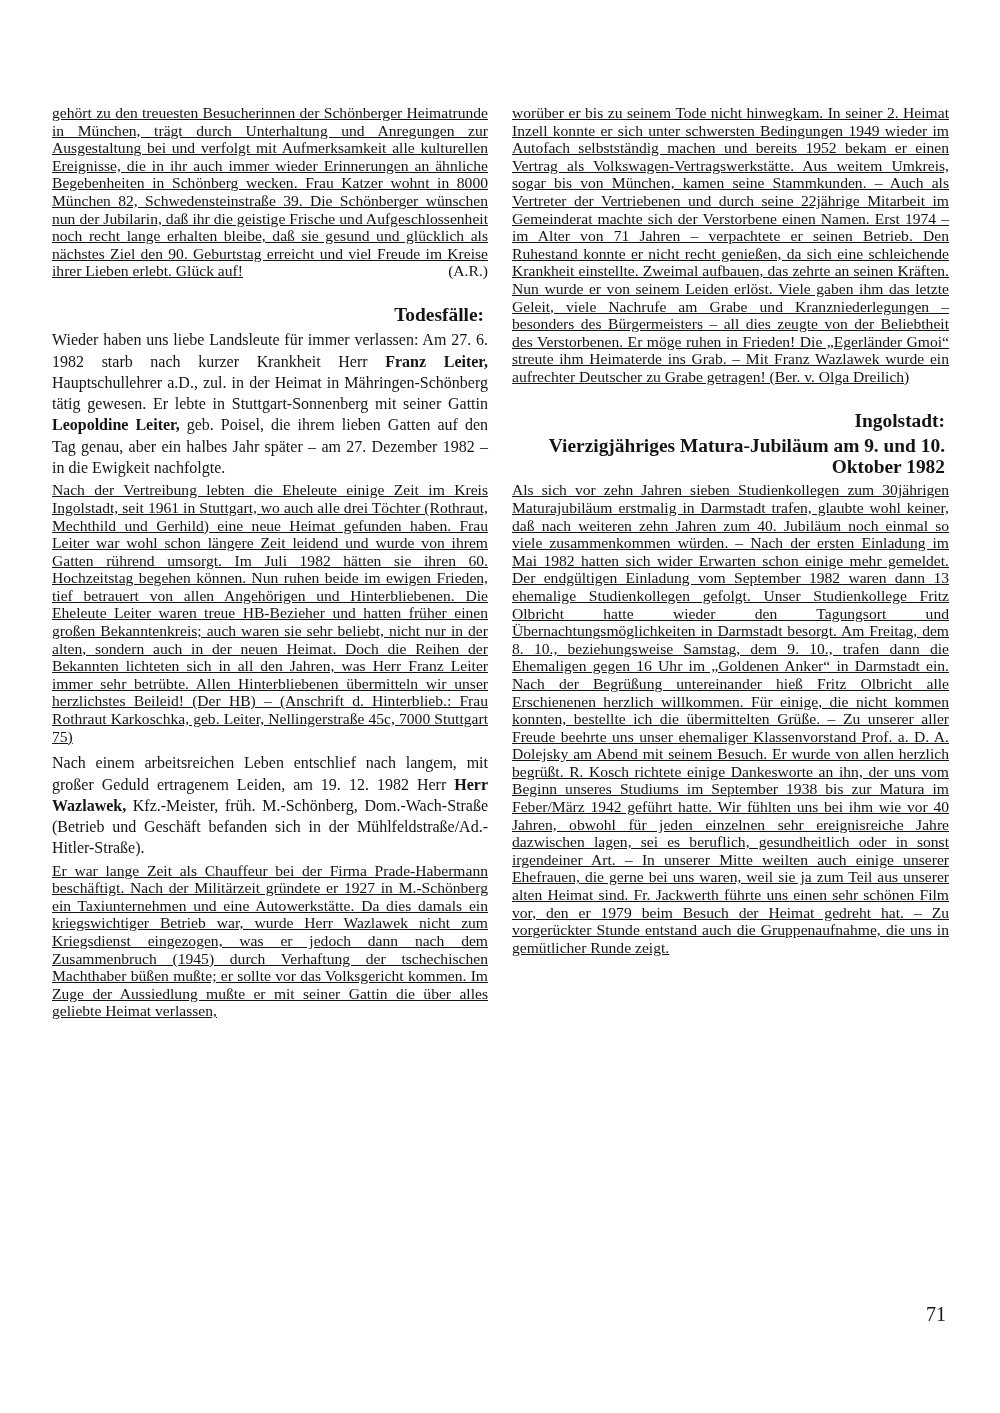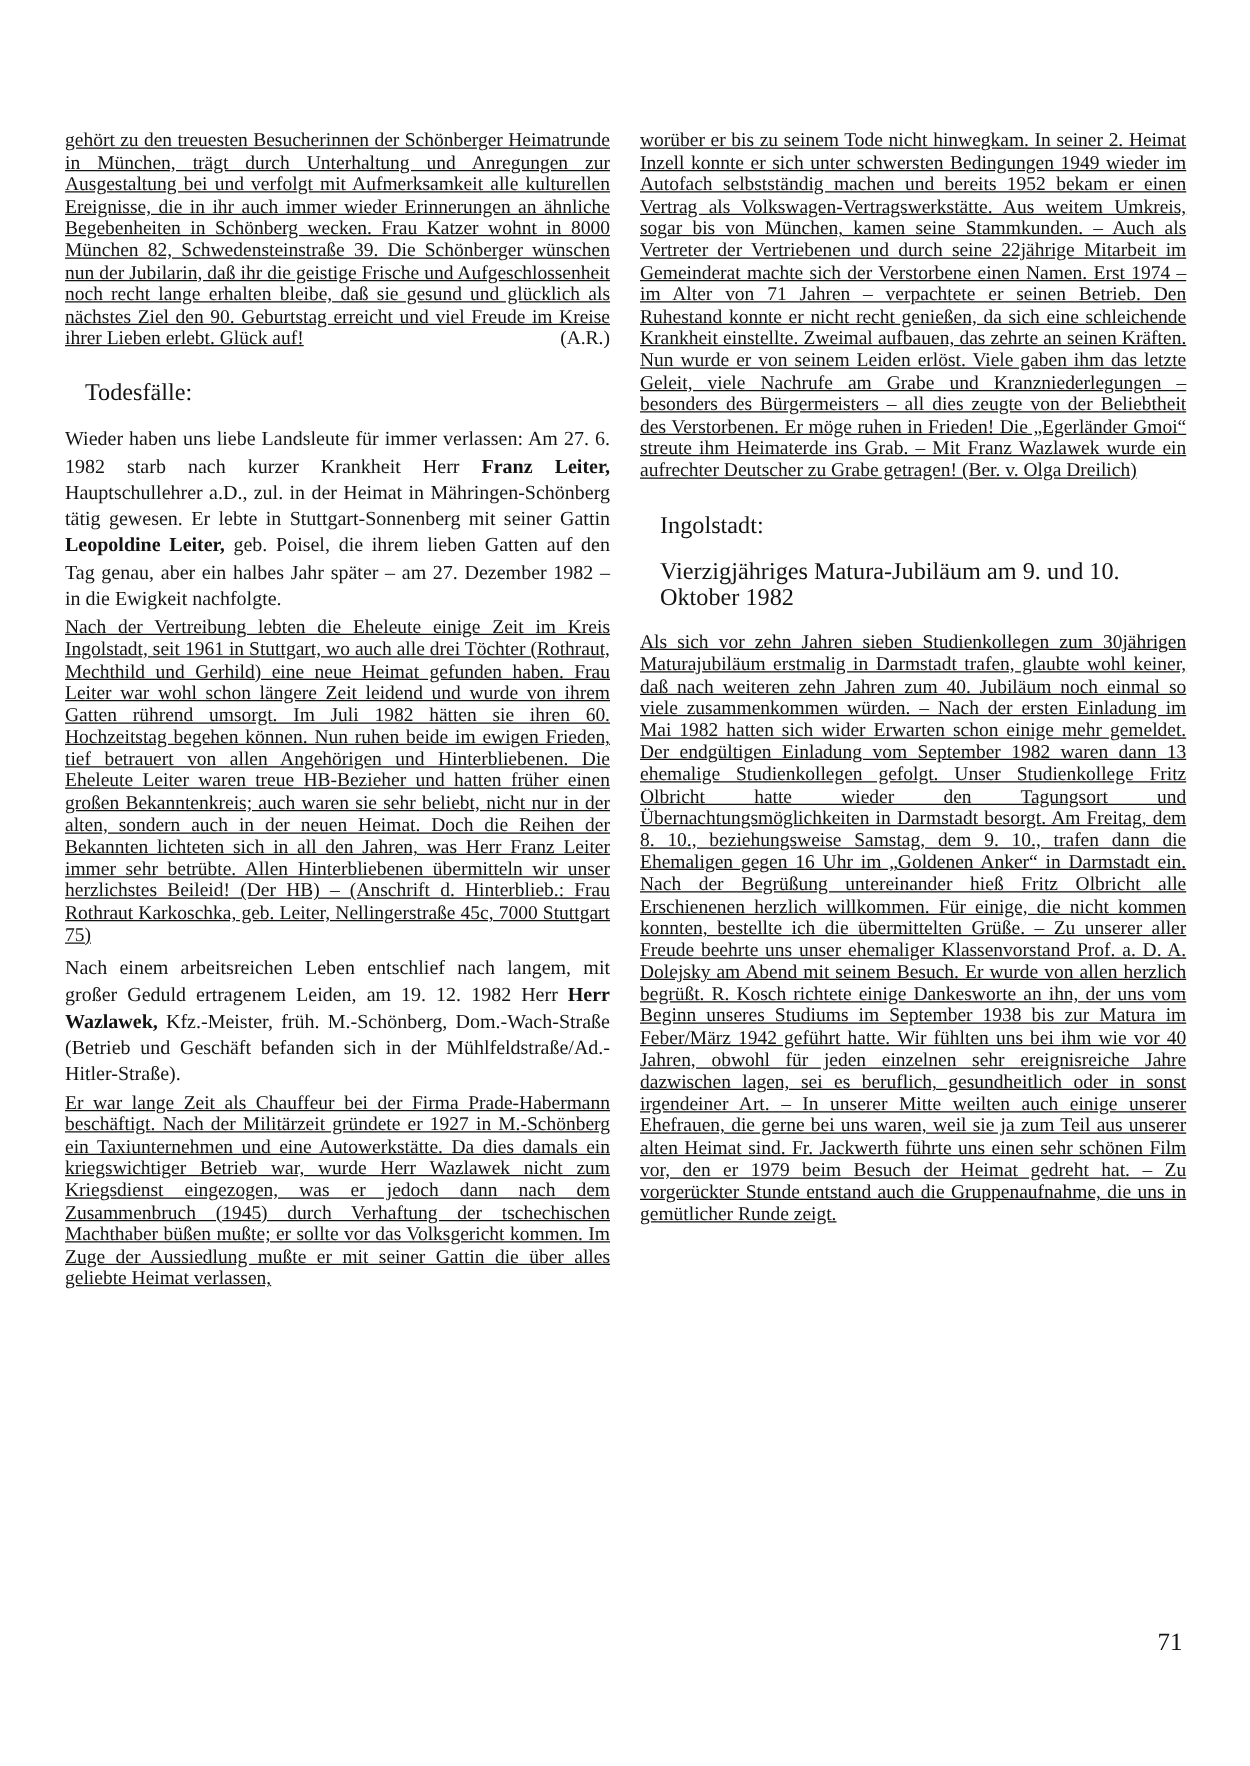--- a/index.html
+++ b/index.html
@@ -3,21 +3,21 @@
 <meta charset="utf-8">
 <style>
   html, body { margin: 0; padding: 0; background: #ffffff; }
   body { width: 1000px; height: 1413px; position: relative; overflow: hidden;
          font-family: "Liberation Serif", "DejaVu Serif", serif; color: #141414; }
   .col { position: absolute; top: 104px; text-align: justify; }
   .col-left { left: 52px; width: 436px; }
   .col-right { left: 512px; width: 437px; }
   .p { font-size: 15.6px; line-height: 17.6px; margin: 0; hyphens: auto; text-decoration: underline; }
   .p-large { font-size: 16px; line-height: 21.3px; margin: 0; }
-  .h { font-size: 19.4px; line-height: 21.3px; font-weight: normal; margin: 16px; text-align: left; }
+  .h { font-size: 19.4px; line-height: 21.3px; font-weight: bold; margin: 4px; text-align: right; }
   .gap-s { margin-top: 3px; }
   .gap-m { margin-top: 7px; }
   .gap-l { margin-top: 24px; }
   b { font-weight: bold; }
   .sig { float: right; }
   .page-number { position: absolute; left: 926px; top: 1303px; font-size: 20px; }
 </style>
 </head>
 <body>
 

